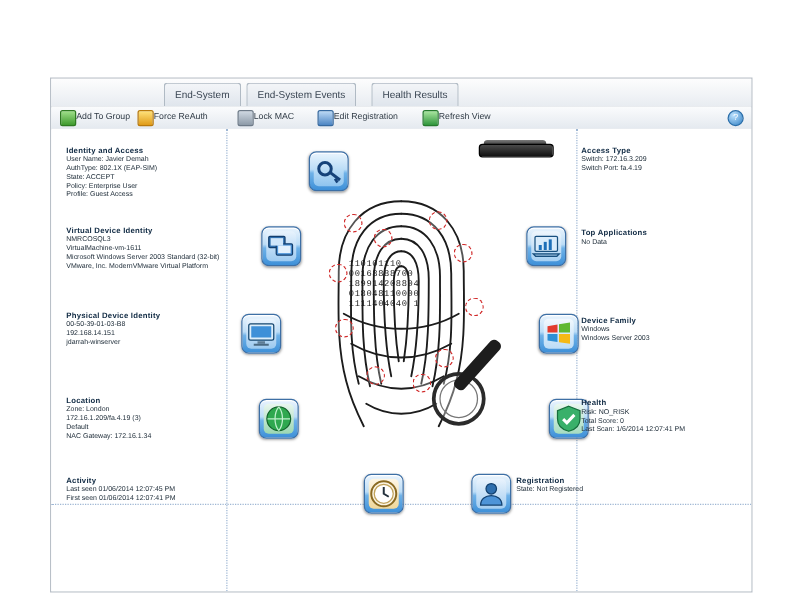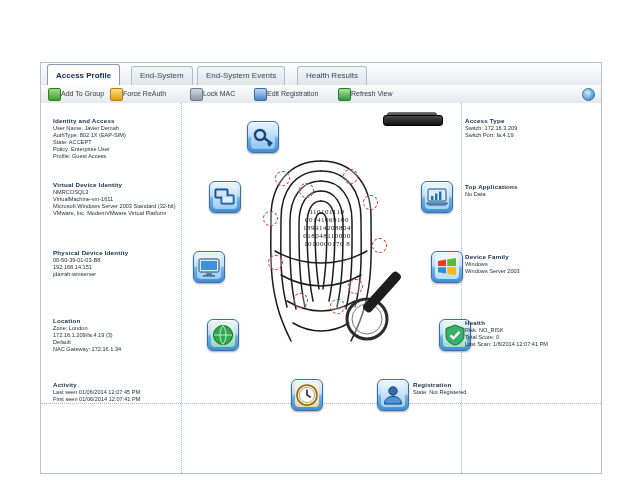--- a/index.html
+++ b/index.html
@@ -34,21 +34,21 @@
 
   
   .vline{position:absolute;top:0;bottom:0;width:0;border-left:1px dotted #9fb7d4;}
   .hline{position:absolute;left:0;right:0;height:0;border-top:1px dotted #9fb7d4;}
 
   
   .fp{position:absolute;left:218px;top:52px;width:124px;height:190px;}
   .fp svg{display:block;}
 
   
-  .binary{position:absolute;left:238px;top:105px;width:96px;font-family:Liberation Serif, serif;font-size:7px;color:#1a1a1a;line-height:8px;letter-spacing:.5px;text-align:center;}
+  .binary{position:absolute;left:238px;top:105px;width:96px;font-family:Liberation Mono, monospace;font-size:7px;color:#1a1a1a;line-height:8px;letter-spacing:.5px;text-align:left;}
 
   
   .mag{position:absolute;left:300px;top:158px;width:84px;height:84px;}
 
   
   .rnode{position:absolute;width:13px;height:13px;border:1.5px dashed #d12b2b;border-radius:50%;background:rgba(255,255,255,.25);}
 
   
   .blk{position:absolute;font-size:5.6px;color:#22303c;line-height:7px;}
   .blk .t{font-weight:bold;font-size:6.2px;color:#102a43;margin-bottom:1px;letter-spacing:.2px;}
@@ -65,21 +65,20 @@
   .sw .top{position:absolute;left:4px;top:1px;width:50px;height:5px;border-radius:3px 3px 0 0;background:linear-gradient(#7a7a7a,#2a2a2a);}
 </style>
 </head>
 <body>
 
 <div id="app">
 
   <div class="frame">
 
     <div class="tabstrip">
-      <div class="tab t0 active">Access Profile</div>
       <div class="tab t1">End-System</div>
       <div class="tab t2">End-System Events</div>
       <div class="tab t3">Health Results</div>
     </div>
 
     <div class="toolbar">
       <div class="tbtn b0">
         <span class="gl"></span>
         <span>Add To Group</span>
       </div>
@@ -126,24 +125,24 @@
             <path d="M16 96 C30 104 46 108 62 108 C78 108 94 104 108 96"></path>
             <path d="M22 120 C36 128 48 131 62 131 C76 131 88 128 102 120"></path>
             <path d="M28 146 C40 153 50 156 62 156 C74 156 84 153 96 146"></path>
             <path d="M34 168 C44 174 52 176 62 176 C72 176 80 174 90 168"></path>
           </g>
         </svg>
       </div>
 
       <div class="binary">
         <div>110101110</div>
-        <div>00141069100</div>
+        <div>00168888700</div>
         <div>189914208804</div>
         <div>018048110000</div>
-        <div>1010000170 8</div>
+        <div>1111404040 1</div>
       </div>
 
       <div class="mag">
         <svg width="84" height="84" viewBox="0 0 84 84">
           <circle cx="26" cy="58" r="20" fill="rgba(255,255,255,0.35)" stroke="#2b2b2b" stroke-width="3"></circle>
           <circle cx="26" cy="58" r="15" fill="none" stroke="#777" stroke-width="1"></circle>
           <rect x="36" y="6" width="10" height="50" rx="4" transform="rotate(42 41 31)" fill="#1d1d1d"></rect>
         </svg>
       </div>
 

